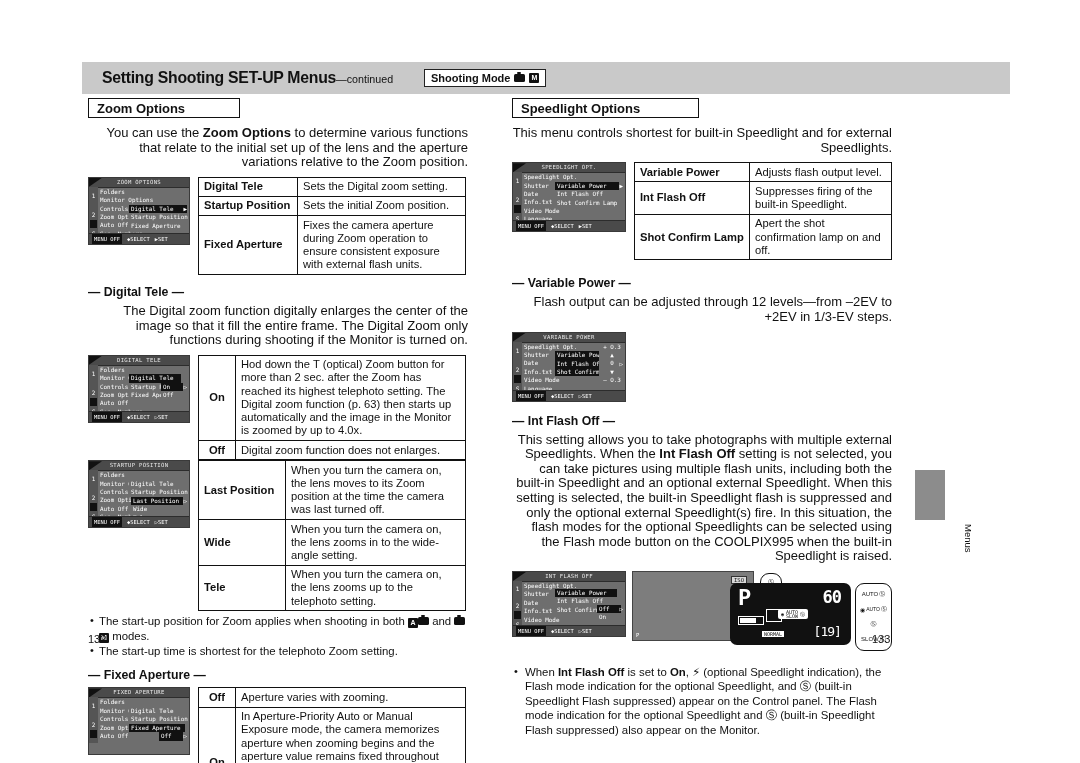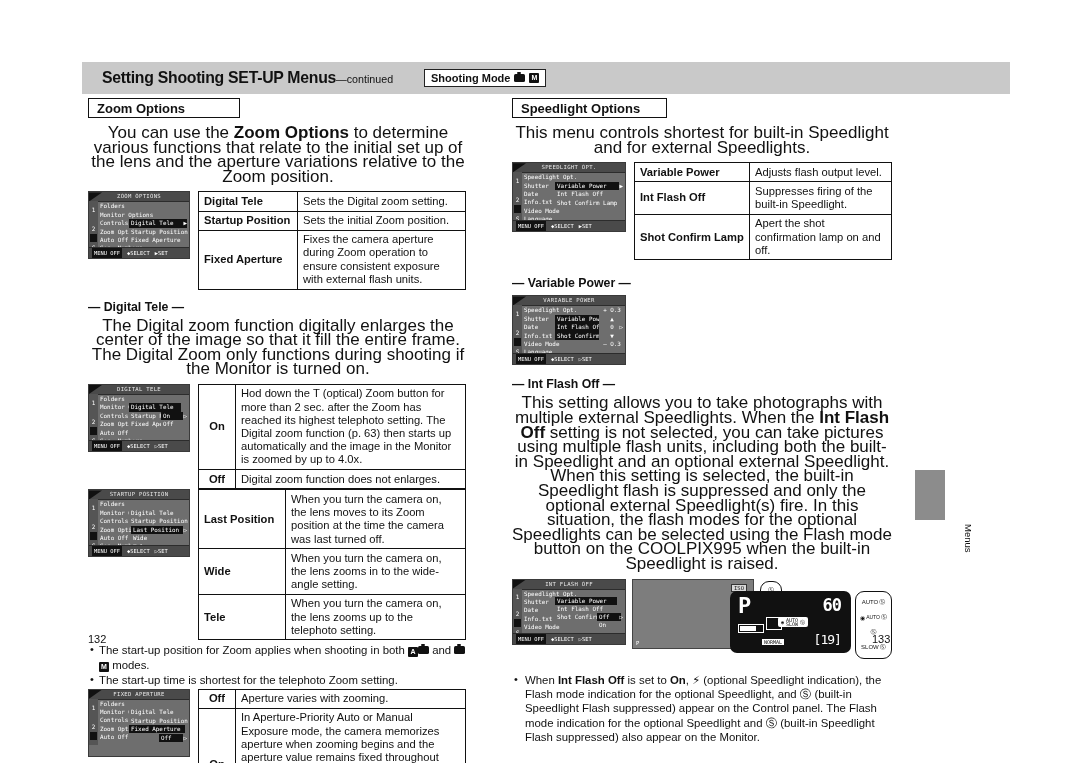--- a/index.html
+++ b/index.html
@@ -40,23 +40,23 @@
   .col-left{left:88px;width:380px;}
   .col-right{left:512px;width:380px;}
 
   
   .sec-box{
     border:1px solid #111;display:block;height:20px;line-height:19px;
     font-size:13px;font-weight:bold;padding-left:8px;box-sizing:border-box;
     margin-bottom:8px;
   }
   .sec-box.w1{width:152px;}
-  .sec-box.w2{width:155px;}
-
-  .body-text{font-size:17px;line-height:14.6px;margin:0 0 7px 0;text-align:center;}
+  .sec-box.w2{width:187px;}
+
+  .body-text{font-size:13px;line-height:14.6px;margin:0 0 7px 0;text-align:right;}
   .sub-head{font-size:12.3px;font-weight:bold;margin:10px 0 5px 0;}
 
   
   table.t{border-collapse:collapse;font-size:11.2px;border:1px solid #111;}
   table.t td{border:1px solid #111;padding:2.5px 5px;vertical-align:middle;line-height:13.2px;}
   table.t td.k{font-weight:bold;white-space:nowrap;text-align:left;}
   table.t td.kc{font-weight:bold;text-align:center;white-space:nowrap;}
 
   
   .lcd{
@@ -318,20 +318,21 @@
         </tr>
       </tbody>
         </table>
     </div>
 
     <ul class="bul">
       <li>The start-up position for Zoom applies when shooting in both <span class="ic-m">A</span><span class="ic-cam"></span> and <span class="ic-cam"></span><span class="ic-m">M</span> modes.</li>
       <li>The start-up time is shortest for the telephoto Zoom setting.</li>
     </ul>
 
+    <div class="sub-head">— Fixed Aperture —</div>
 
     <div style="display:flex;gap:8px;align-items:flex-start;">
       <div class="lcd" style="width:100px;height:66px;flex:0 0 100px;">
         <div class="ttl">FIXED APERTURE</div>
         <div class="corner"></div>
         <div class="rail">
           <span style="margin-top:4px;">1</span>
           <span style="margin-top:10px;">2</span>
           <div class="blk"></div>
 
@@ -423,20 +424,21 @@
         </tr>
         <tr>
           <td class="k">Shot Confirm Lamp</td>
           <td>Apert the shot confirmation lamp on and off.</td>
         </tr>
       </tbody>
         </table>
     </div>
 
     <div class="sub-head" style="margin-top:16px;">— Variable Power —</div>
+    <p class="body-text">Flash output can be adjusted through 12 levels—from –2EV to +2EV in 1/3-EV steps.</p>
 
     <div class="lcd" style="width:112px;height:68px;">
       <div class="ttl">VARIABLE POWER</div>
       <div class="corner"></div>
       <div class="rail">
         <span style="margin-top:4px;">1</span>
         <span style="margin-top:10px;">2</span>
         <div class="blk"></div>
         <span>S</span>
       </div>

